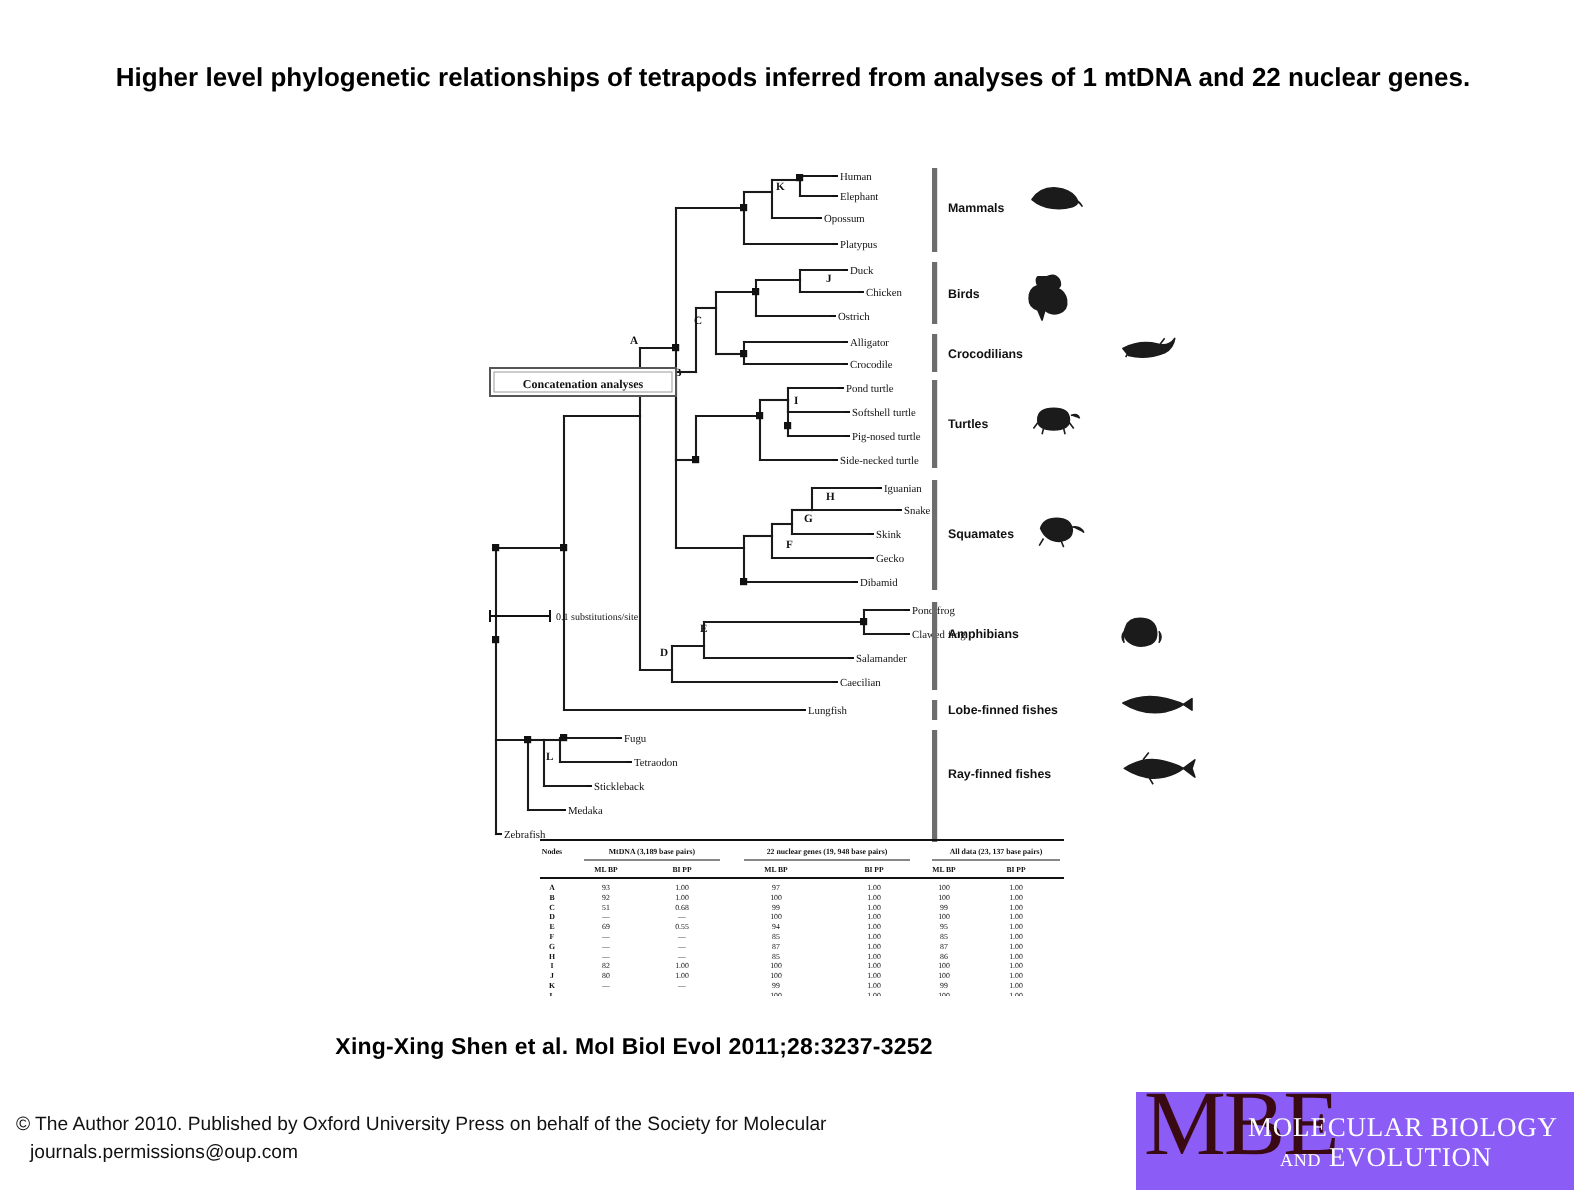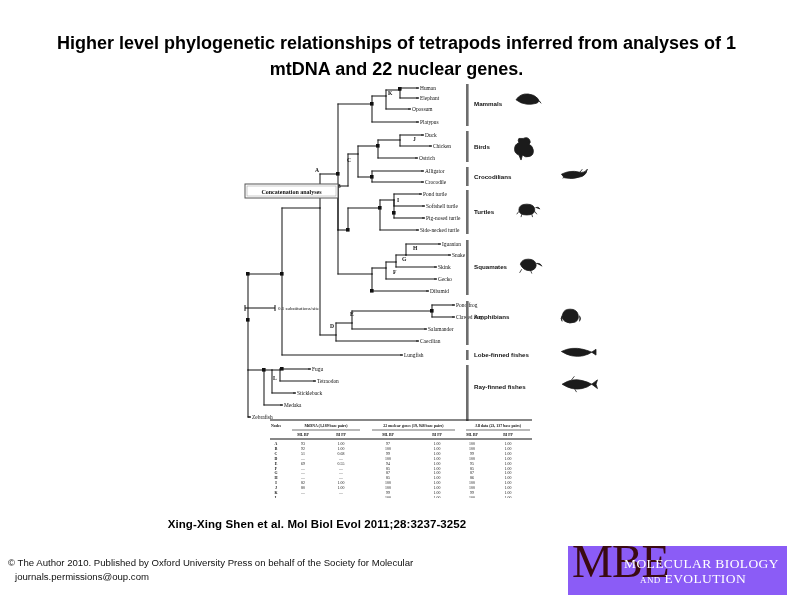--- a/index.html
+++ b/index.html
@@ -3,21 +3,21 @@
 <meta charset="utf-8">
 <style>
   html,body{margin:0;padding:0;}
   body{
     width:793px;height:595px;background:#ffffff;
     font-family:"Liberation Sans", sans-serif;
     color:#000;overflow:hidden;position:relative;
   }
   #title{
     position:absolute;left:30px;top:30px;width:733px;
-    text-align:center;font-size:18px;font-weight:bold;line-height:1.45;
+    text-align:center;font-size:13px;font-weight:bold;line-height:1.45;
   }
   #figure{position:absolute;left:0;top:78px;width:793px;height:420px;}
   #figure svg{display:block;}
 
   #citation{
     position:absolute;left:0;top:518px;width:634px;text-align:center;
     font-size:11.5px;font-weight:bold;letter-spacing:.1px;
   }
   #footer{
     position:absolute;left:8px;top:556px;width:470px;

